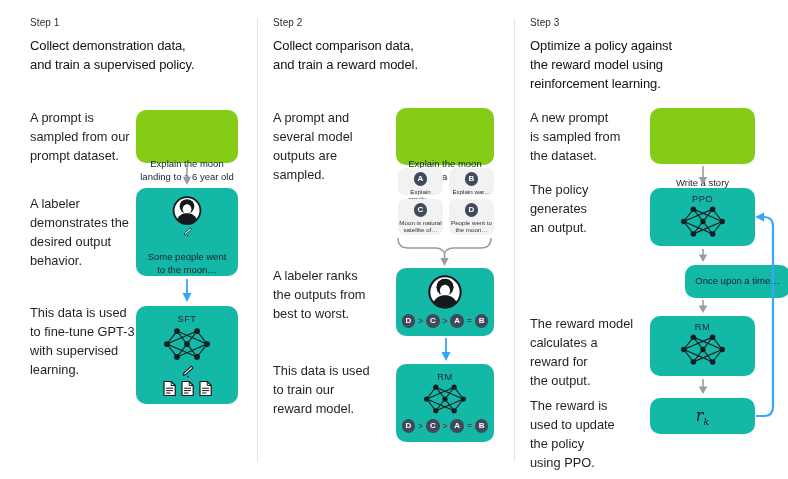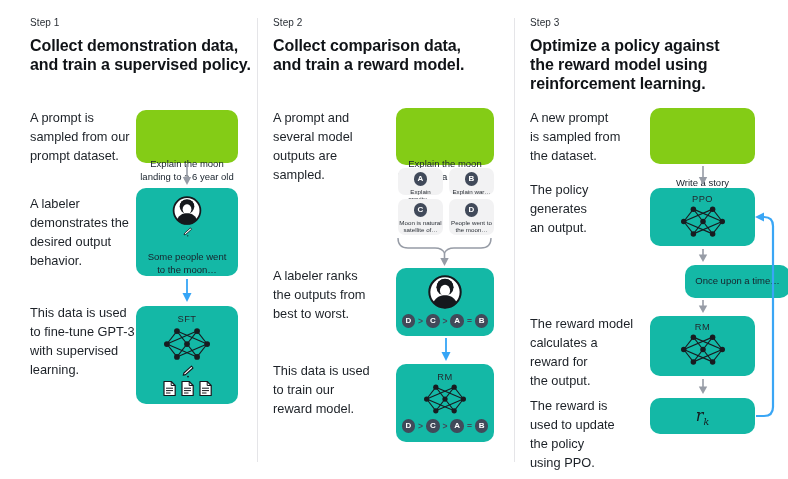--- a/index.html
+++ b/index.html
@@ -2,21 +2,21 @@
 <html><head>
 <meta charset="utf-8">
 <style>
   html,body{margin:0;padding:0;background:#ffffff;}
   .canvas{
     position:relative;width:788px;height:479px;background:#ffffff;overflow:hidden;
     font-family:"Liberation Sans",sans-serif;color:#1c2127;
   }
   .divider{position:absolute;top:18px;height:444px;width:1px;background:#e5e5e8;}
   .step{position:absolute;font-size:10px;color:#2a2f36;letter-spacing:.1px;}
-  .title{position:absolute;font-size:16px;font-weight:bold;line-height:19px;color:#101317;white-space:pre-line;letter-spacing:-.1px;}
+  .title{position:absolute;font-size:13px;font-weight:normal;line-height:19px;color:#101317;white-space:pre-line;letter-spacing:-.1px;}
   .caption{position:absolute;font-size:12.8px;line-height:19px;color:#1c2127;white-space:pre-line;}
   .box{position:absolute;border-radius:10px;box-sizing:border-box;display:flex;flex-direction:column;align-items:center;}
   .box.blue{background:#84cc16;gap:41px;}
   .box.gray{background:#14b8a6;}
   .box-text{font-size:9.5px;line-height:12.5px;text-align:center;color:#17212b;white-space:pre-line;}
   .model-label{font-size:9.3px;letter-spacing:.4px;color:#23282e;}
   .arrow{position:absolute;}
   .mini{position:absolute;width:45px;background:#f2f2f3;border-radius:7px;box-sizing:border-box;
         display:flex;flex-direction:column;align-items:center;padding-top:4px;}
   .mini-text{font-size:6.2px;line-height:7.8px;text-align:center;color:#2a2f36;margin-top:2px;white-space:pre-line;}

